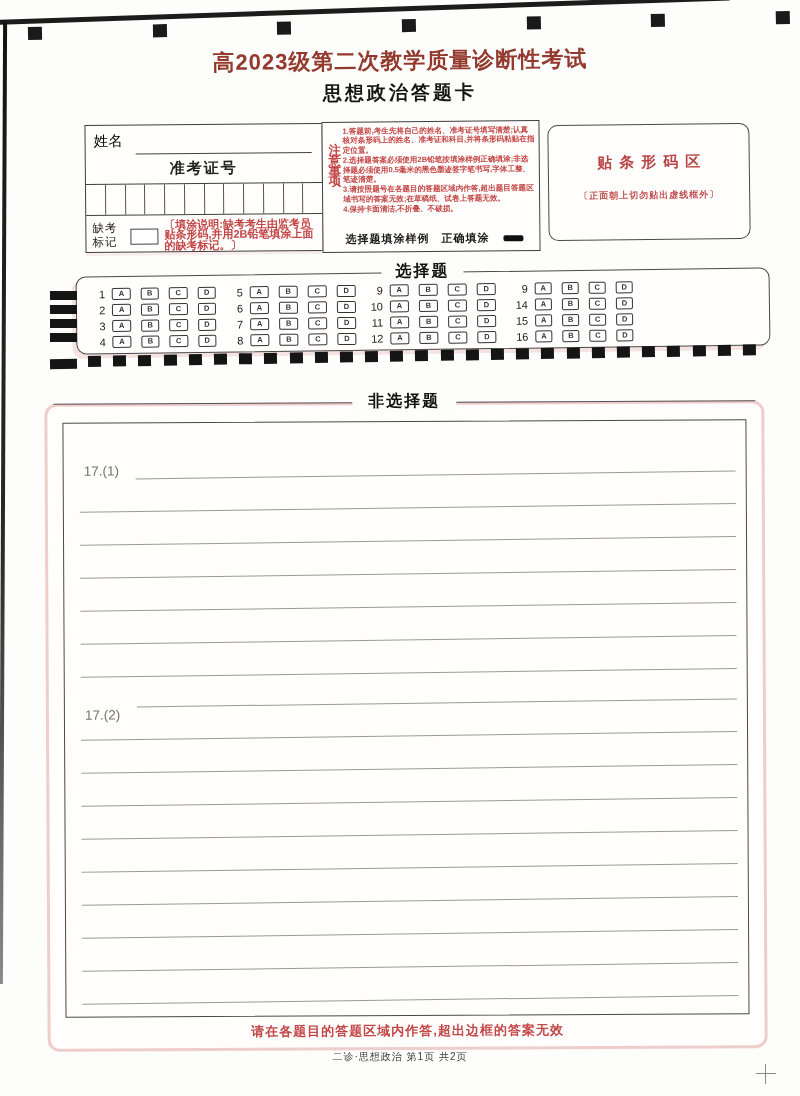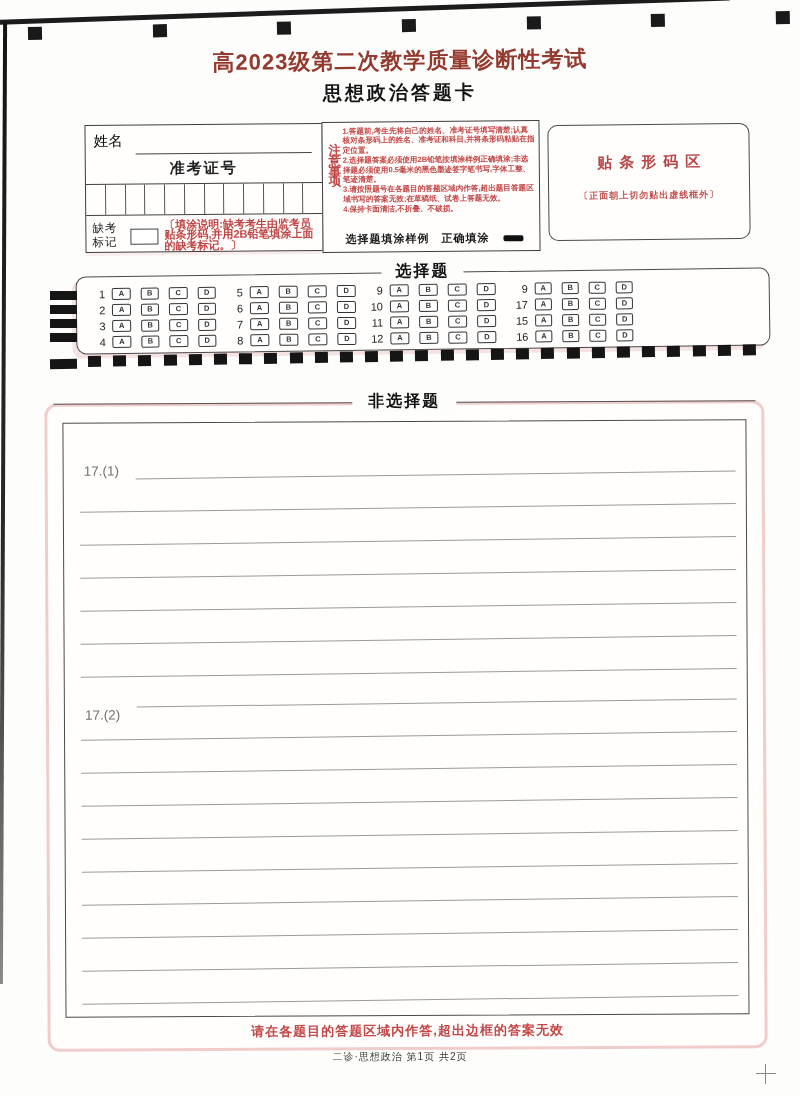--- a/index.html
+++ b/index.html
@@ -189,21 +189,21 @@
           <span class="bubble">D</span>
         </div>
         <div class="q-cell">
           <span class="q-num">10</span>
           <span class="bubble">A</span>
           <span class="bubble">B</span>
           <span class="bubble">C</span>
           <span class="bubble">D</span>
         </div>
         <div class="q-cell">
-          <span class="q-num">17</span>
+          <span class="q-num">14</span>
           <span class="bubble">A</span>
           <span class="bubble">B</span>
           <span class="bubble">C</span>
           <span class="bubble">D</span>
         </div>
         <div class="q-cell">
           <span class="q-num">3</span>
           <span class="bubble">A</span>
           <span class="bubble">B</span>
           <span class="bubble">C</span>

